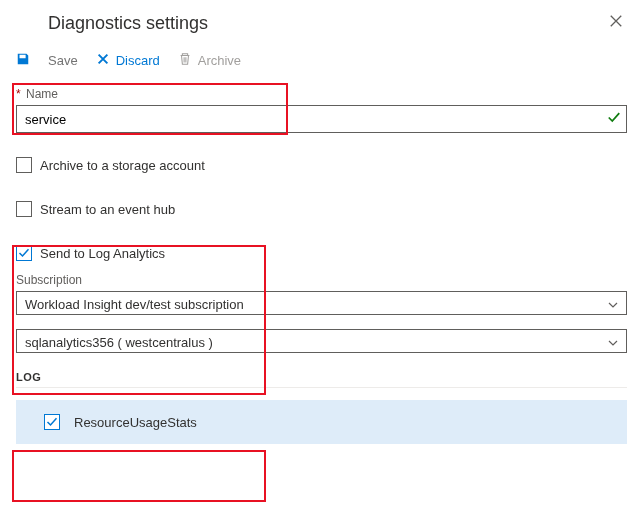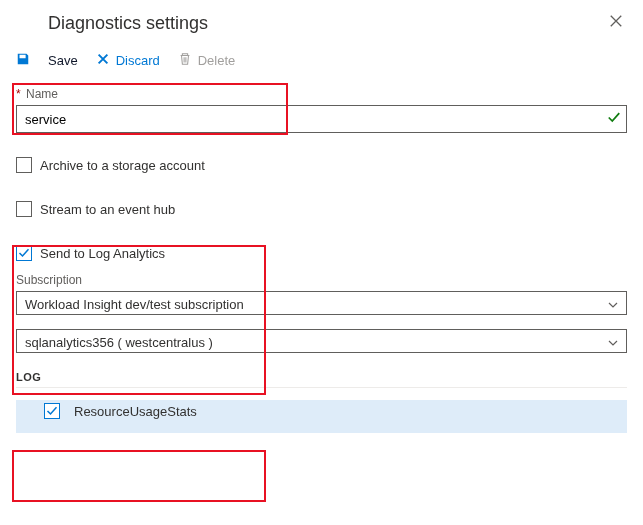--- a/index.html
+++ b/index.html
@@ -37,21 +37,21 @@
       gap: 18px;
       padding: 8px 0 14px 0;
     }
     .tool-btn {
       display: inline-flex;
       align-items: center;
       gap: 6px;
       font-size: 13px;
       cursor: pointer;
     }
-    .tool-save { color: #0f172a; gap: 18px; }
+    .tool-save { color: #737373; gap: 18px; }
     .tool-discard { color: #0078d4; }
     .tool-delete { color: #a19f9d; }
     .tool-btn svg { width: 14px; height: 14px; }
     .hl-red {
       border: 2px solid #e81123;
       position: absolute;
       pointer-events: none;
       z-index: 10;
     }
     .hl1 { left: 12px; top: 83px; width: 276px; height: 52px; }
@@ -131,21 +131,21 @@
       font-weight: 600;
       letter-spacing: 0.5px;
       color: #323130;
       border-bottom: 1px solid #edebe9;
       padding-bottom: 4px;
       margin-top: 18px;
       margin-bottom: 12px;
     }
     .log-row {
       background: #deecf9;
-      padding: 3px 18px 14px 28px;
+      padding: 14px 18px 14px 28px;
       display: flex;
       align-items: center;
       gap: 14px;
       font-size: 13px;
     }
   </style>
 </head>
 <body>
 
 <div class="hl-red hl1"></div>
@@ -177,21 +177,21 @@
         </svg>
     </span>
     <span>Discard</span>
   </span>
   <span class="tool-btn tool-delete">
     <span>
       <svg viewBox="0 0 16 16">
           <path d="M3 4h10M5 4V2h6v2M4 4l1 10h6l1-10M7 6v6M9 6v6" stroke="#a19f9d" stroke-width="1.2" fill="none"></path>
         </svg>
     </span>
-    <span>Delete</span>
+    <span>Archive</span>
   </span>
 </div>
 
 <div class="name-section">
   <label class="field-label">
     <span class="req-star">*</span>
     <span>Name</span>
   </label>
   <div class="input-wrap">
     <input class="text-input" type="text" value="service" style="">

